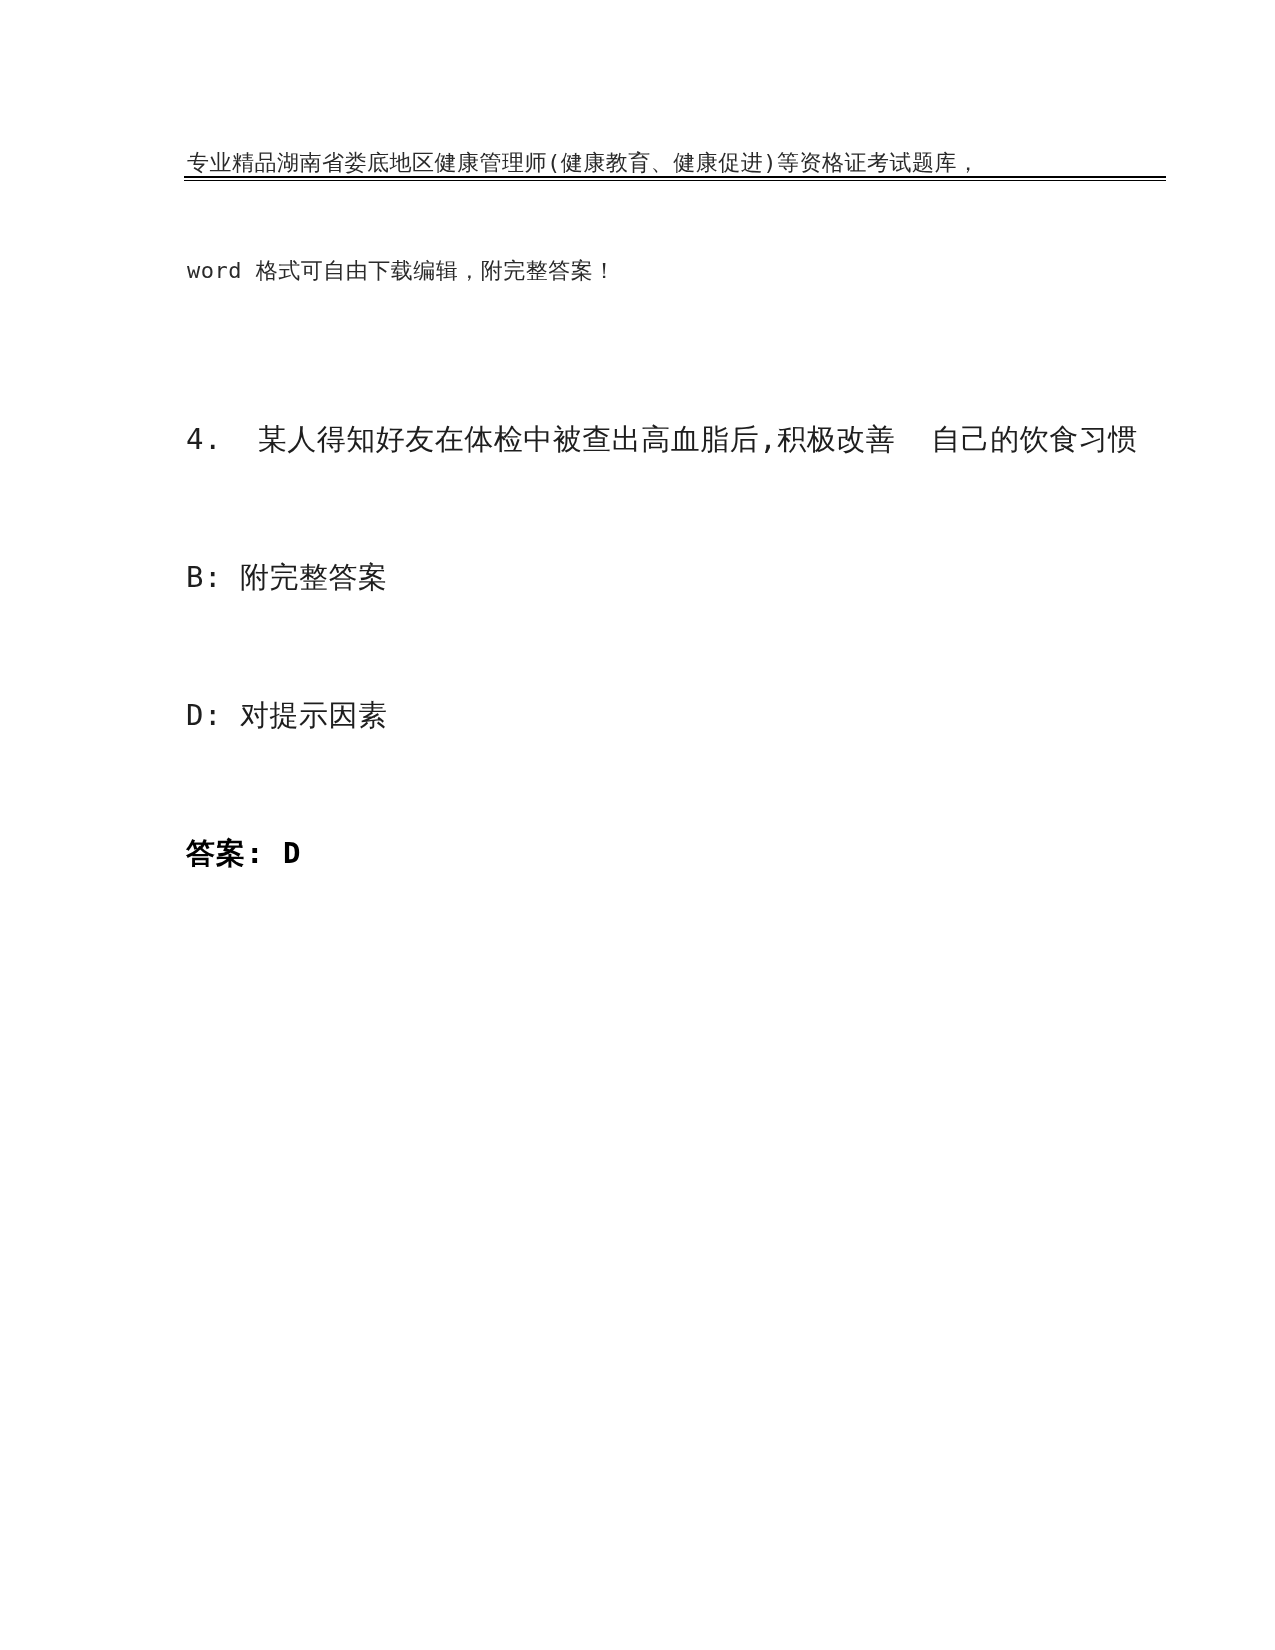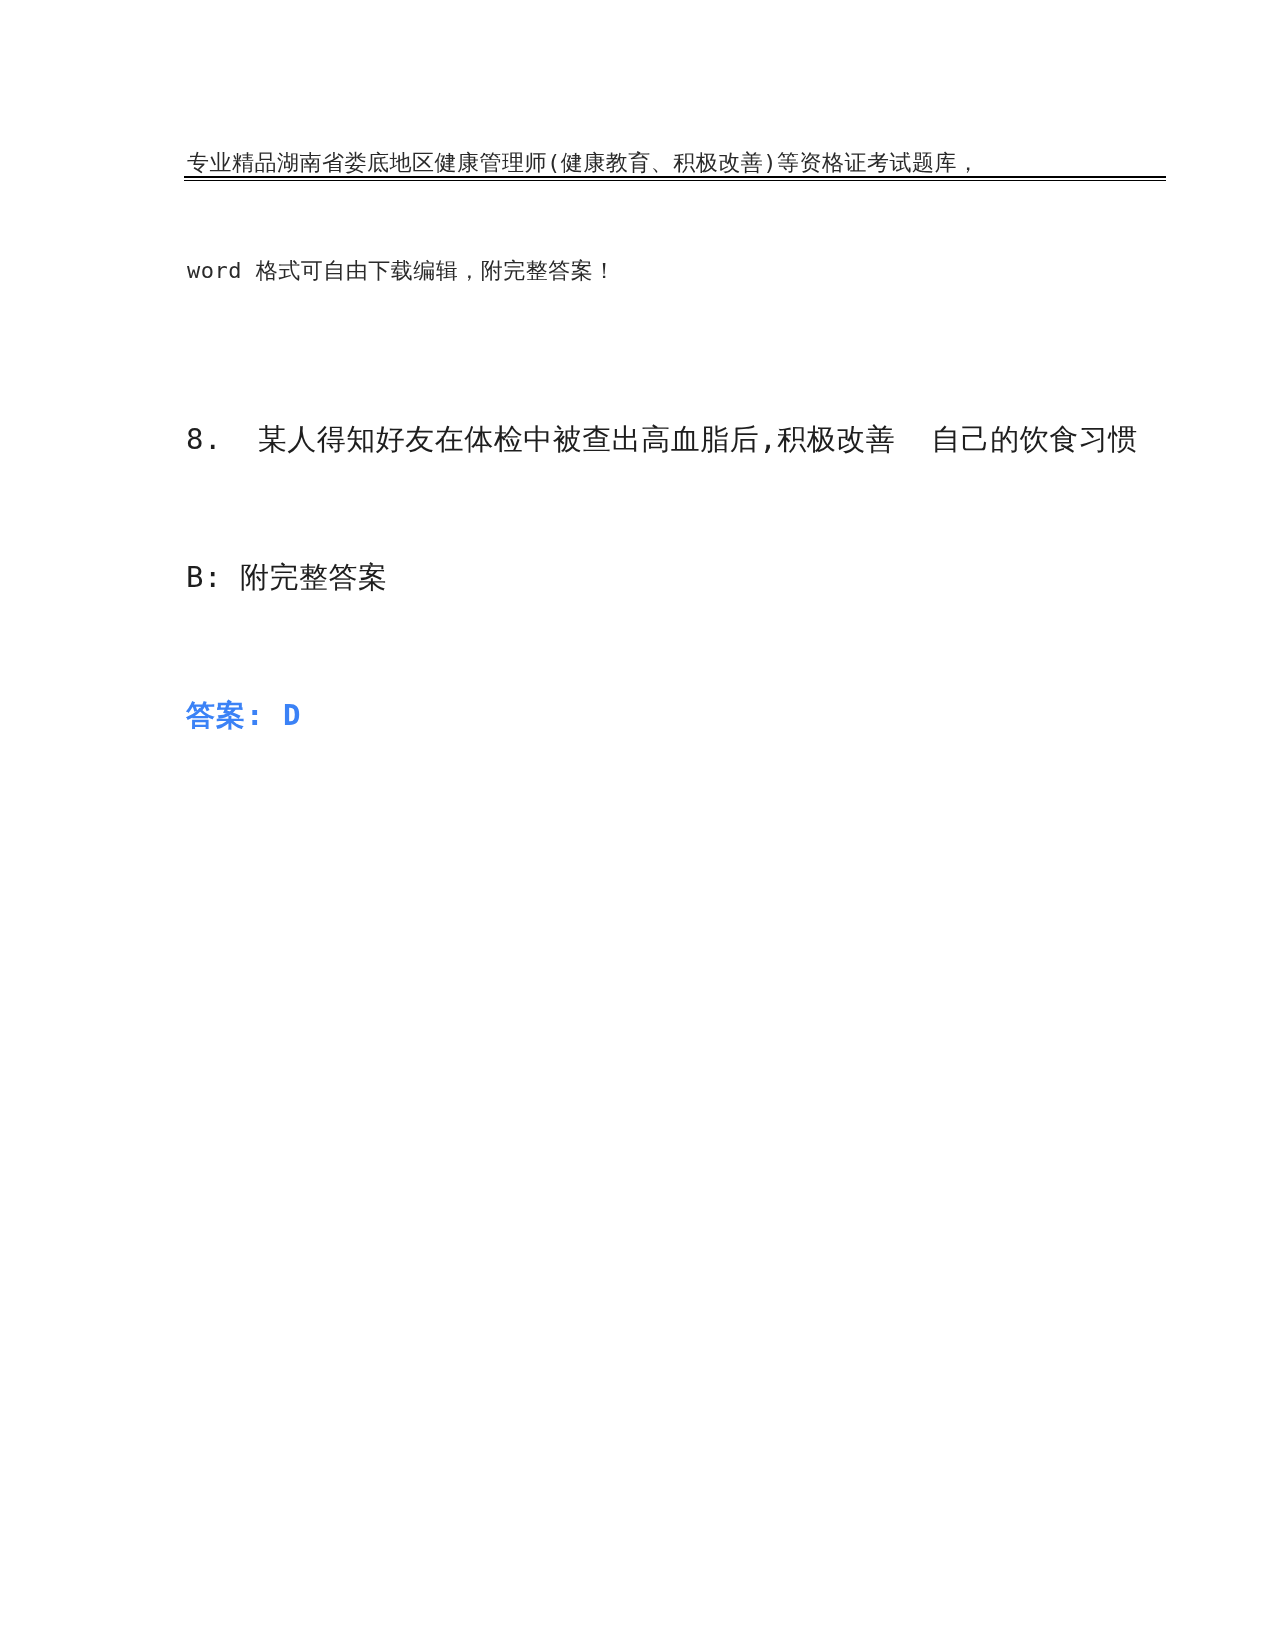--- a/index.html
+++ b/index.html
@@ -43,44 +43,45 @@
     font-size: 29px;
     line-height: 46px;
     color: #1e1e1e;
     letter-spacing: 0.5px;
     white-space: pre-wrap;
   }
   .question { margin-bottom: 46px; }
   .line { min-height: 46px; }
   .answer {
     font-weight: 700;
-    color: #3b82f6;
+    color: #000000;
     letter-spacing: 1px;
   }
 </style>
 </head>
 <body>
 
 <div class="page">
 
   <div class="header">
-    <div class="h-line">专业精品湖南省娄底地区健康管理师(健康教育、积极改善)等资格证考试题库，</div>
+    <div class="h-line">专业精品湖南省娄底地区健康管理师(健康教育、健康促进)等资格证考试题库，</div>
     <div class="h-line">word 格式可自由下载编辑，附完整答案！</div>
   </div>
 
   <div class="divider">
     <div class="rule-thick"></div>
     <div class="rule-thin"></div>
   </div>
 
   <div class="content">
 
     <div class="question">
-      <div class="line">8.  某人得知好友在体检中被查出高血脂后,积极改善  自己的饮食习惯</div>
+      <div class="line">4.  某人得知好友在体检中被查出高血脂后,积极改善  自己的饮食习惯</div>
       <div class="line">B: 附完整答案</div>
+      <div class="line">D: 对提示因素</div>
       <div class="line answer">答案: D</div>
     </div>
 
     <div class="question">
       
       
       
       
       
       

